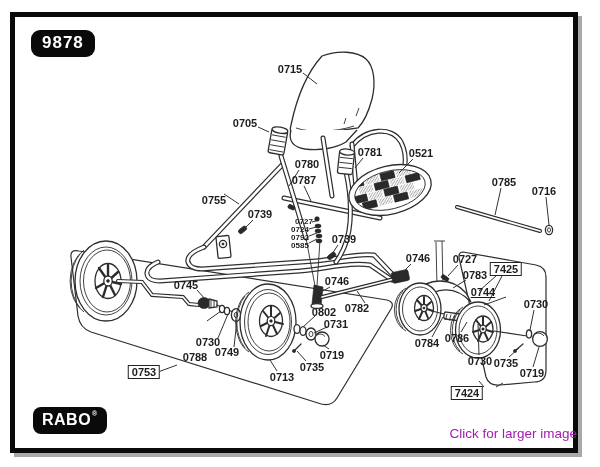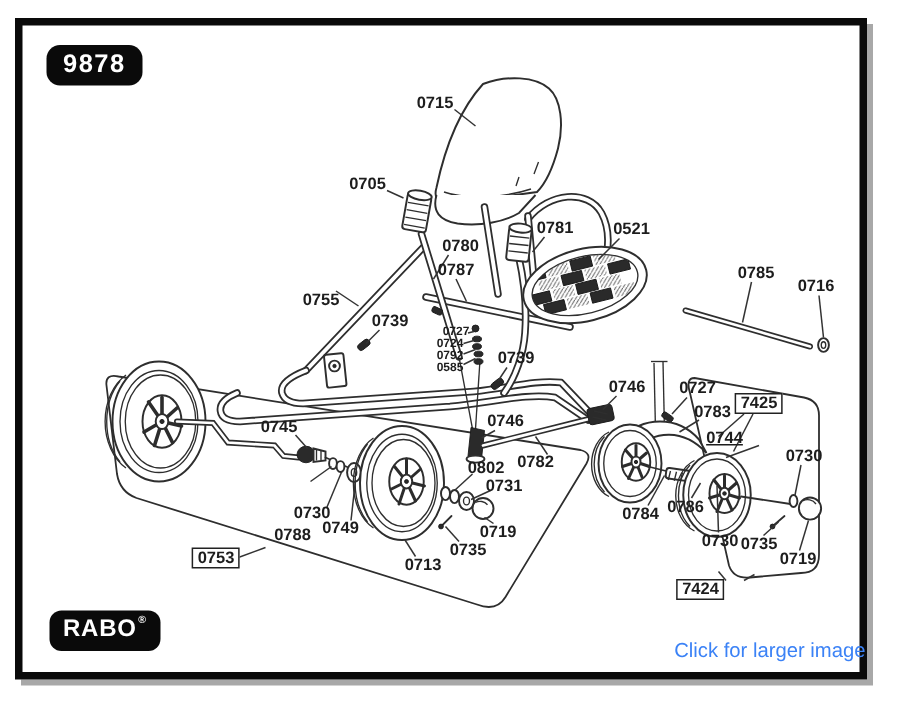--- a/index.html
+++ b/index.html
@@ -13,21 +13,21 @@
         font:700 11px "Liberation Sans",sans-serif;color:#1d1d1d;white-space:nowrap;}
   .plbl.s{font-size:8px;}
   .plbl.b{border:1.4px solid #222;background:#fff;padding:0 3px;line-height:12px;}
   .badge{position:absolute;left:31px;top:30px;background:#0a0a0a;color:#fff;
          font:700 17px "Liberation Sans",sans-serif;letter-spacing:1px;
          padding:3px 11px 4px;border-radius:9px;}
   .brand{position:absolute;left:33px;top:407px;background:#0a0a0a;color:#fff;
          font:700 16px "Liberation Sans",sans-serif;letter-spacing:0.5px;
          padding:3px 9px 5px;border-radius:8px;}
   .brand sup{font-size:7px;vertical-align:9px;margin-left:1px;}
-  .link-red{position:absolute;right:23px;top:426px;color:#3b82f6;
+  .link-red{position:absolute;right:23px;top:426px;color:#a21caf;
             font:400 13.5px "Liberation Sans",sans-serif;cursor:pointer;}
   svg .ln{stroke:#2e2e2e;stroke-width:1.2;fill:none;stroke-linecap:round;stroke-linejoin:round;}
   svg .lt{stroke:#2e2e2e;stroke-width:0.9;fill:none;}
   svg .wf{fill:#ffffff;stroke:#2e2e2e;stroke-width:1.3;}
   svg .dk{fill:#2a2a2a;stroke:#1a1a1a;stroke-width:0.6;}
   svg .tube-o{stroke:#2e2e2e;stroke-width:5;fill:none;stroke-linecap:round;stroke-linejoin:round;}
   svg .tube-i{stroke:#ffffff;stroke-width:2.6;fill:none;stroke-linecap:round;stroke-linejoin:round;}
   svg .rod-o{stroke:#2e2e2e;stroke-width:4;fill:none;stroke-linecap:round;}
   svg .rod-i{stroke:#ffffff;stroke-width:1.8;fill:none;stroke-linecap:round;}
   svg .spk{stroke:#2c2c2c;stroke-width:2.4;stroke-linecap:round;}

